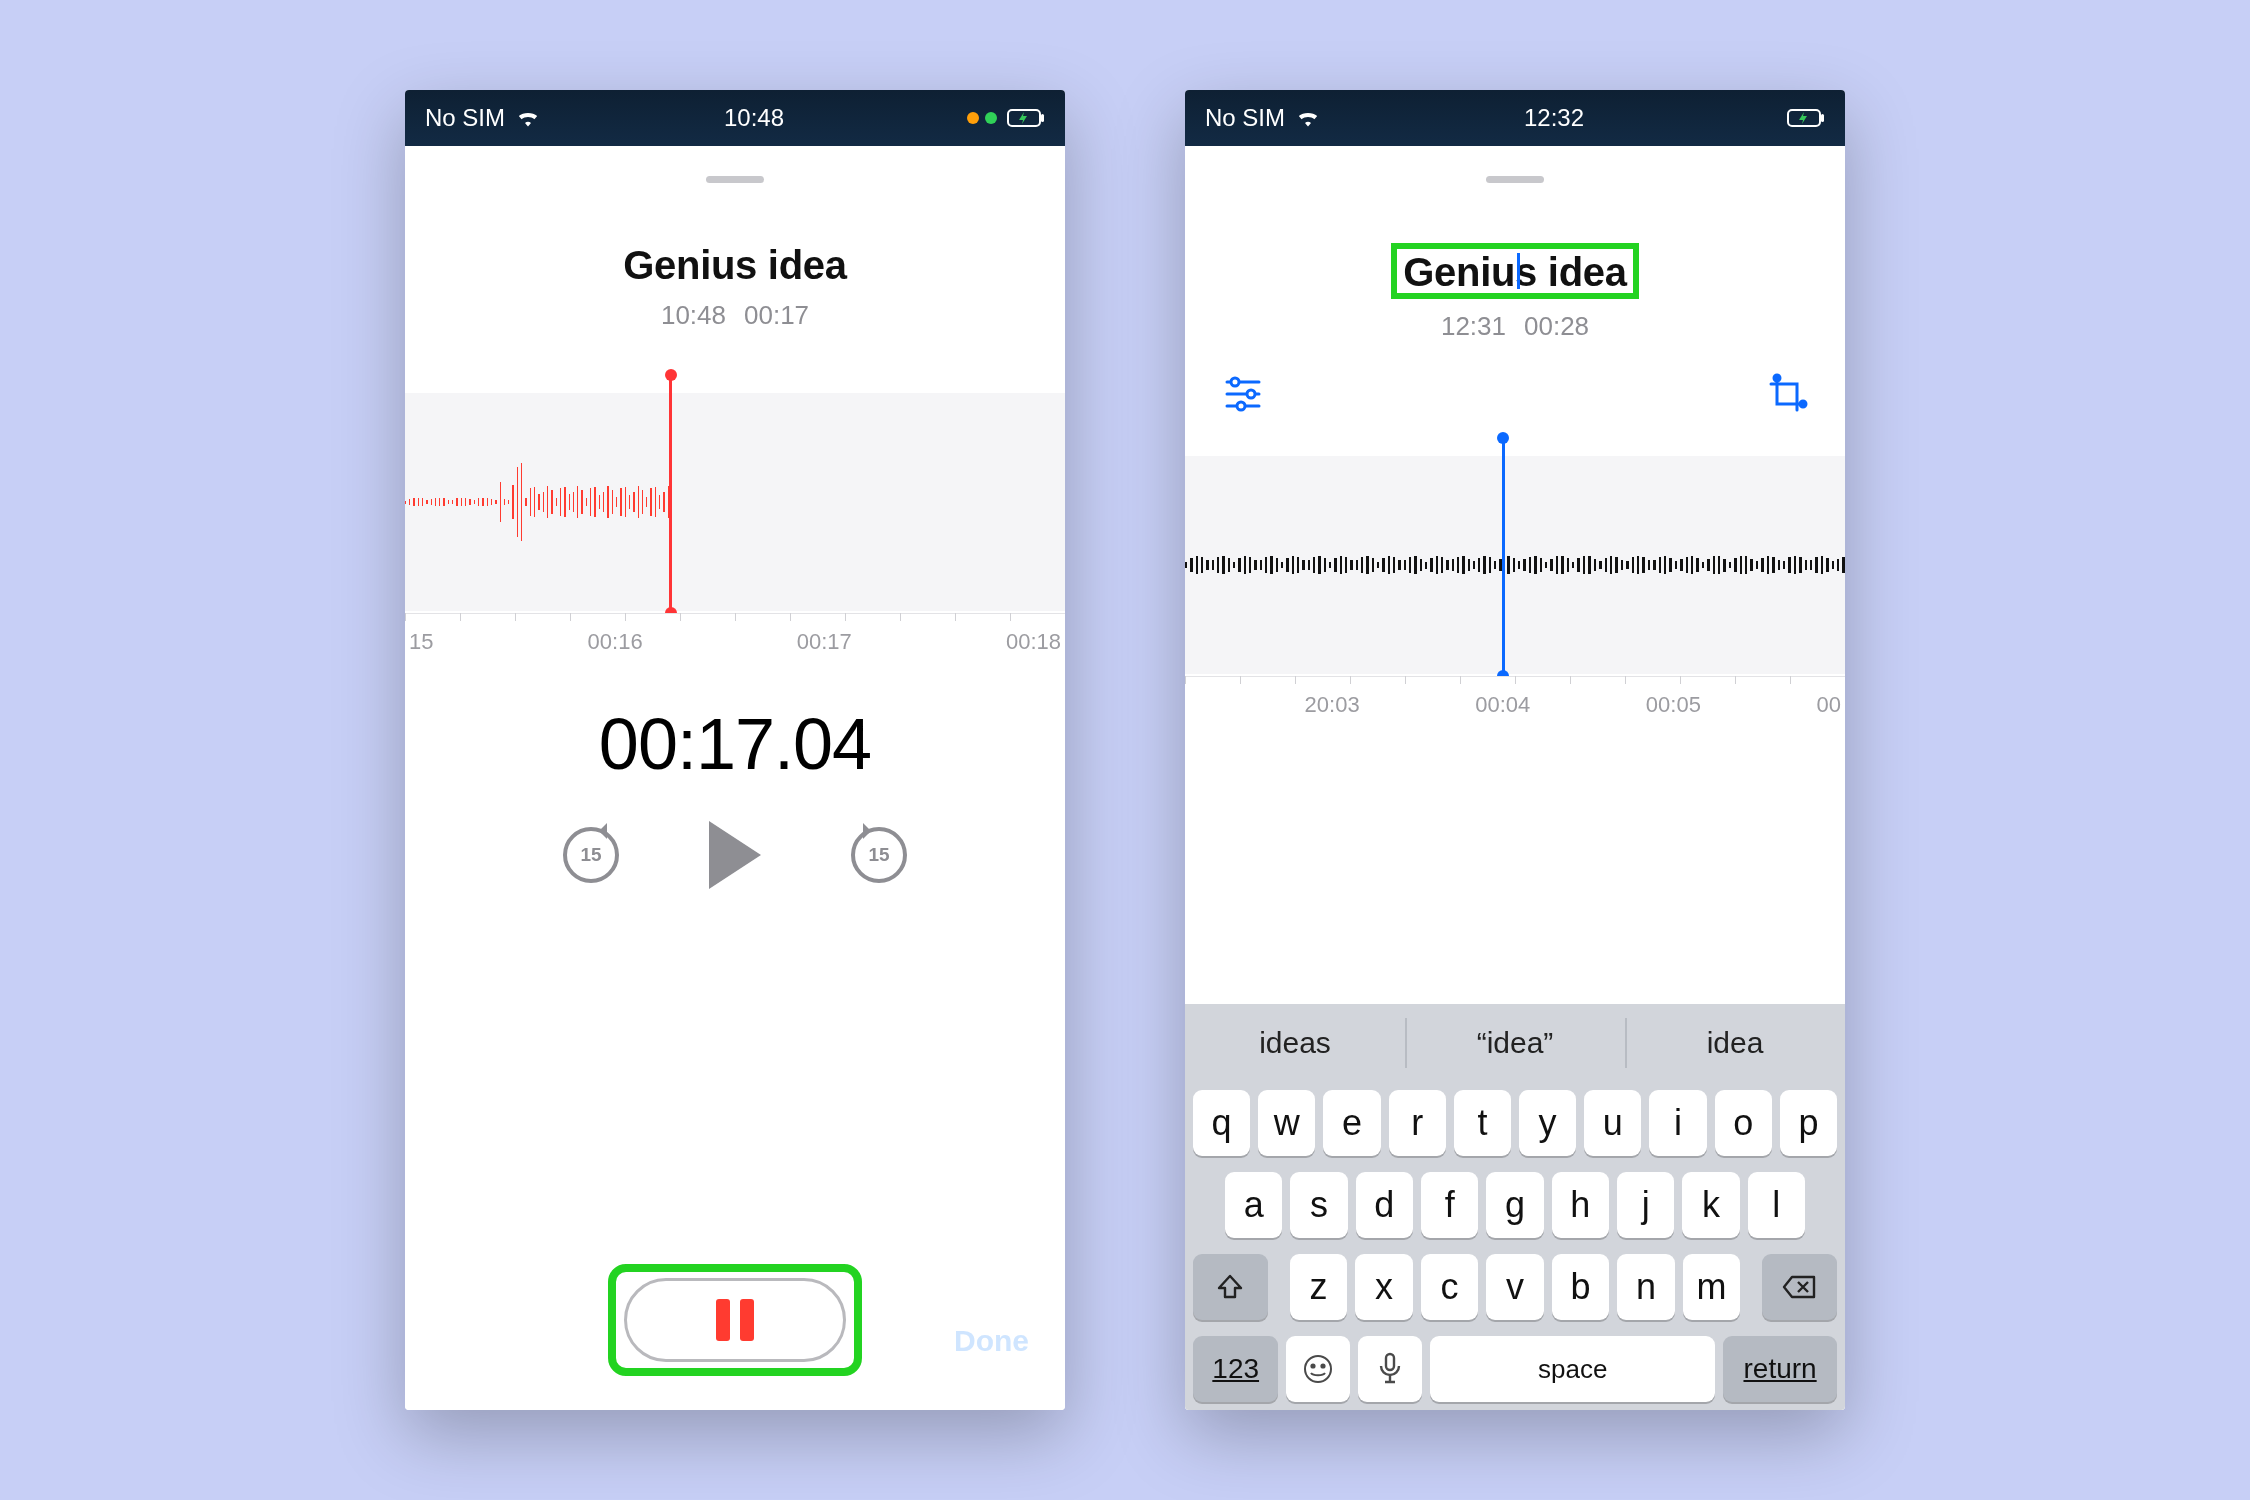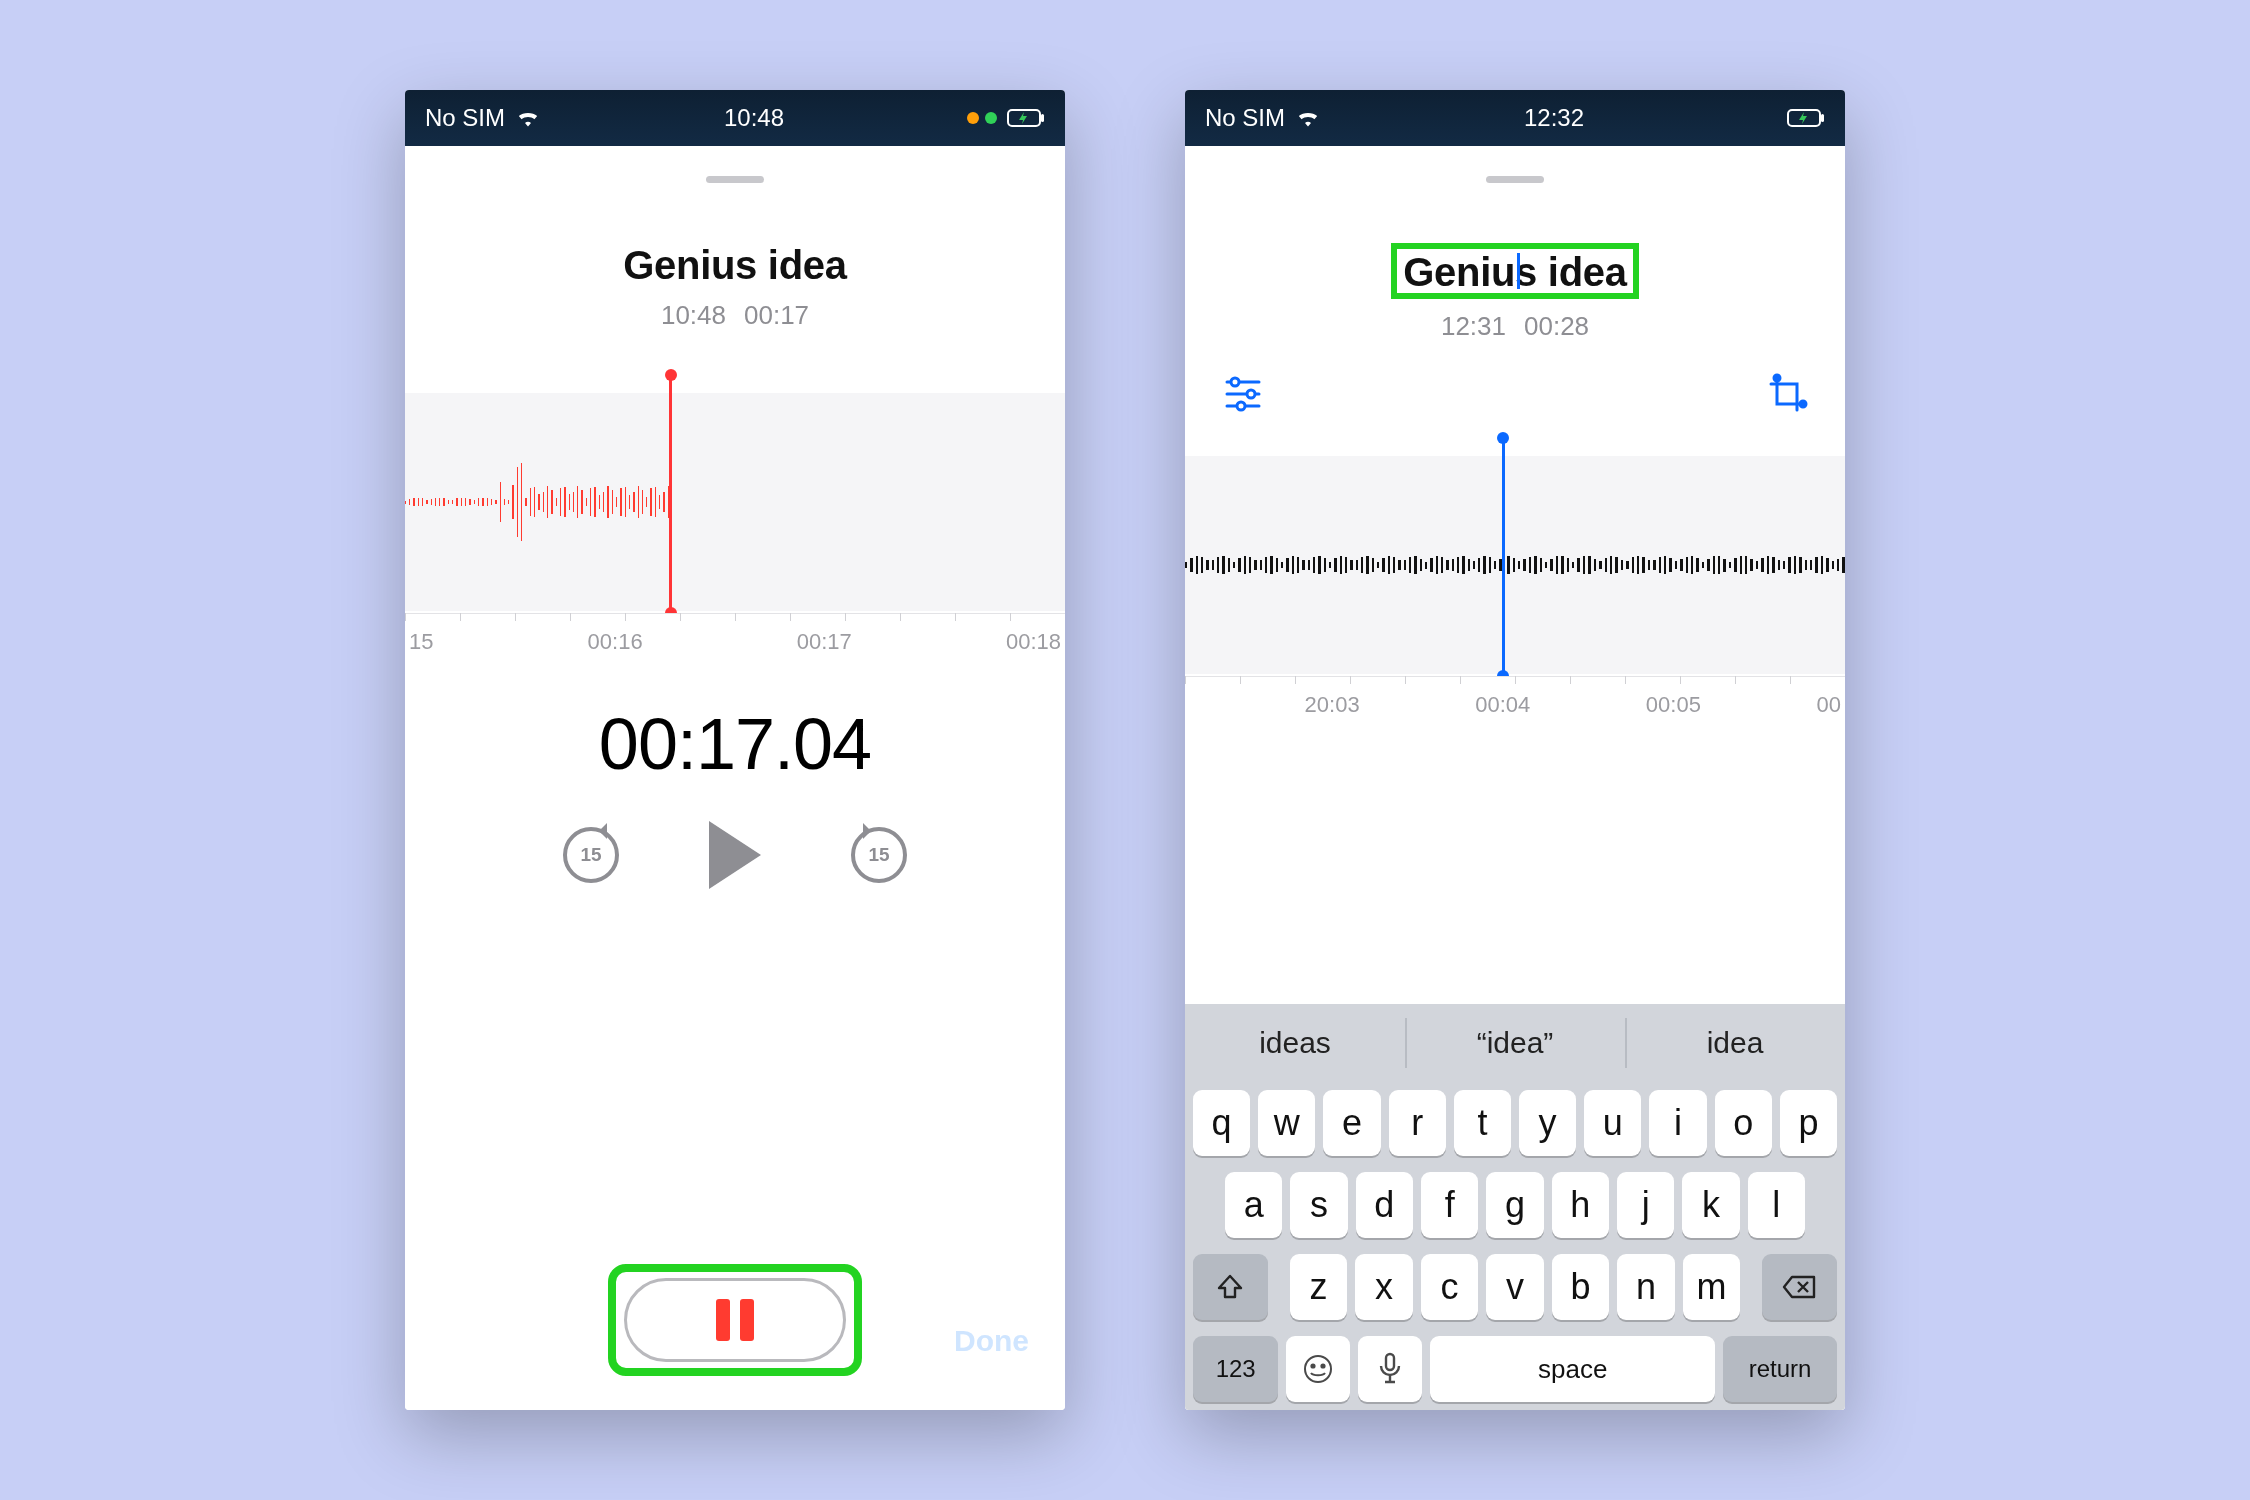--- a/index.html
+++ b/index.html
@@ -118,21 +118,21 @@
   .pausebar { width:14px; height:42px; background:#ff3b30; border-radius:3px; }
   .done-btn { position:absolute; right:36px; bottom:52px; font-size:30px; font-weight:600; color:#cfe5ff; }
   
   .kbd { margin-top:auto; background:#d2d5db; }
   .sugbar { height:78px; display:flex; align-items:stretch; }
   .sugbar .sug { flex:1; display:flex; align-items:center; justify-content:center; font-size:30px; color:#222; position:relative;}
   .sugbar .sug + .sug::before { content:""; position:absolute; left:0; top:14px; bottom:14px; width:2px; background:#b8bcc3;}
   .krow { display:flex; gap:8px; padding:8px 8px; }
   .key { flex:1; height:66px; background:#fff; border-radius:9px; box-shadow:0 2px 0 rgba(0,0,0,.22);
     display:flex; align-items:center; justify-content:center; font-size:36px; color:#111;}
-  .key.mod { background:#b5bac2; font-size:24px;}
+  .key.mod { background:#b5bac2; font-size:28px;text-decoration:underline;}
   .spacer { width:34px; flex:none; }
   .row2 { padding-left:40px; padding-right:40px;}
   .row4 { }
   .spacekey { flex:4; font-size:26px;}
   .retkey { flex:1.6; font-size:26px;}
   .numkey { flex:1.2; font-size:24px;}
   .emokey, .mickey { flex:0.9; background:#fff!important; }
 </style>
 </head>
 <body>

